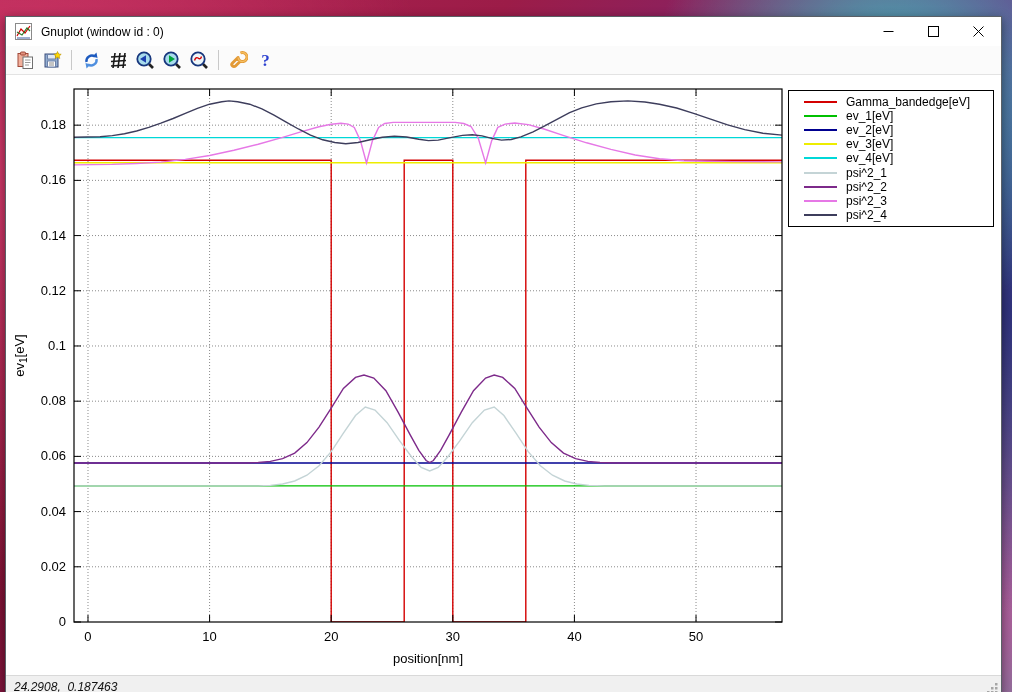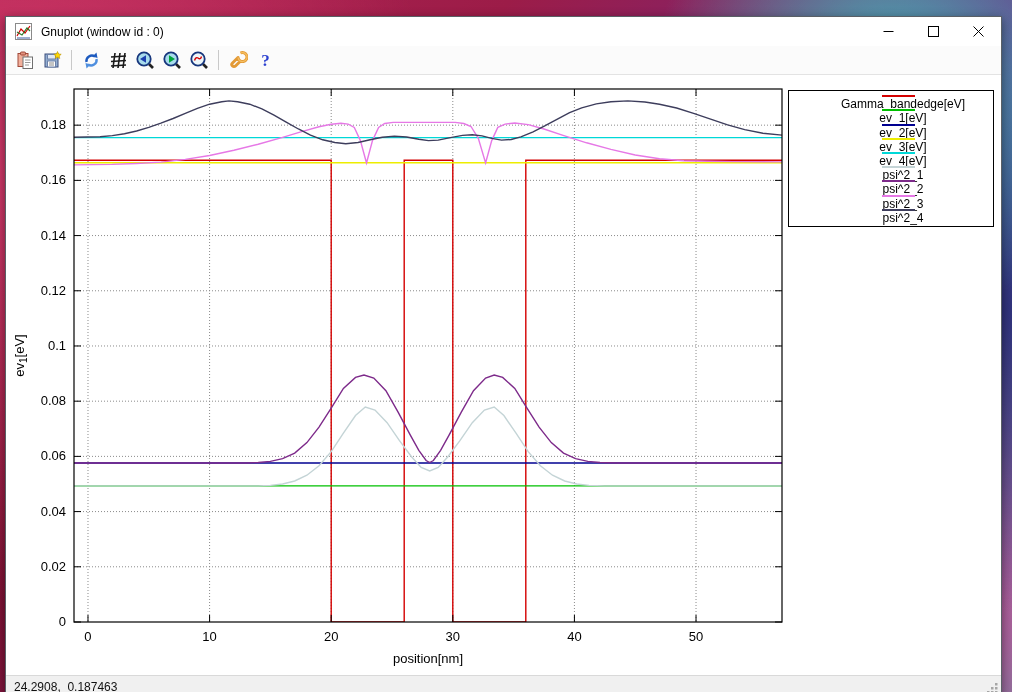--- a/index.html
+++ b/index.html
@@ -43,28 +43,28 @@
   .canvas {
     position:relative; flex:1 1 auto; background:#ffffff; overflow:hidden;
   }
   #chart-svg { position:absolute; left:0; top:0; }
   .legend-box {
     position:absolute; left:782px; top:15px; width:206px; height:137px;
     background:#ffffff; border:1px solid #000;
     display:flex; flex-direction:column; justify-content:space-evenly;
     padding:3px 0 3px 0;
   }
-  .legend-row { display:flex; align-items:center; height:13px; padding-left:15px;flex-direction:column; }
+  .legend-row { display:flex; align-items:center; height:13px; padding-left:15px; }
   .legend-swatch { width:33px; height:0; border-top-width:2px; border-top-style:solid; flex:0 0 auto; }
   .legend-label { font-size:12px; color:#000; margin-left:9px; white-space:nowrap; }
   .statusbar {
     height:22px; flex:0 0 auto; background:#f0f0f0; border-top:1px solid #d9d9d9;
     display:flex; align-items:center; padding:0 4px 0 8px; position:relative;
   }
-  .status-text { font-size:12px; color:#111; white-space:pre; }
+  .status-text { font-size:12px; color:#111; white-space:pre;font-style:italic; }
   .grip { position:absolute; right:2px; bottom:2px; }
 </style>
 </head>
 <body>
 
 <div class="window">
 
   <div class="titlebar">
     <span class="app-icon">
       <svg width="17" height="17" viewBox="0 0 17 17">

